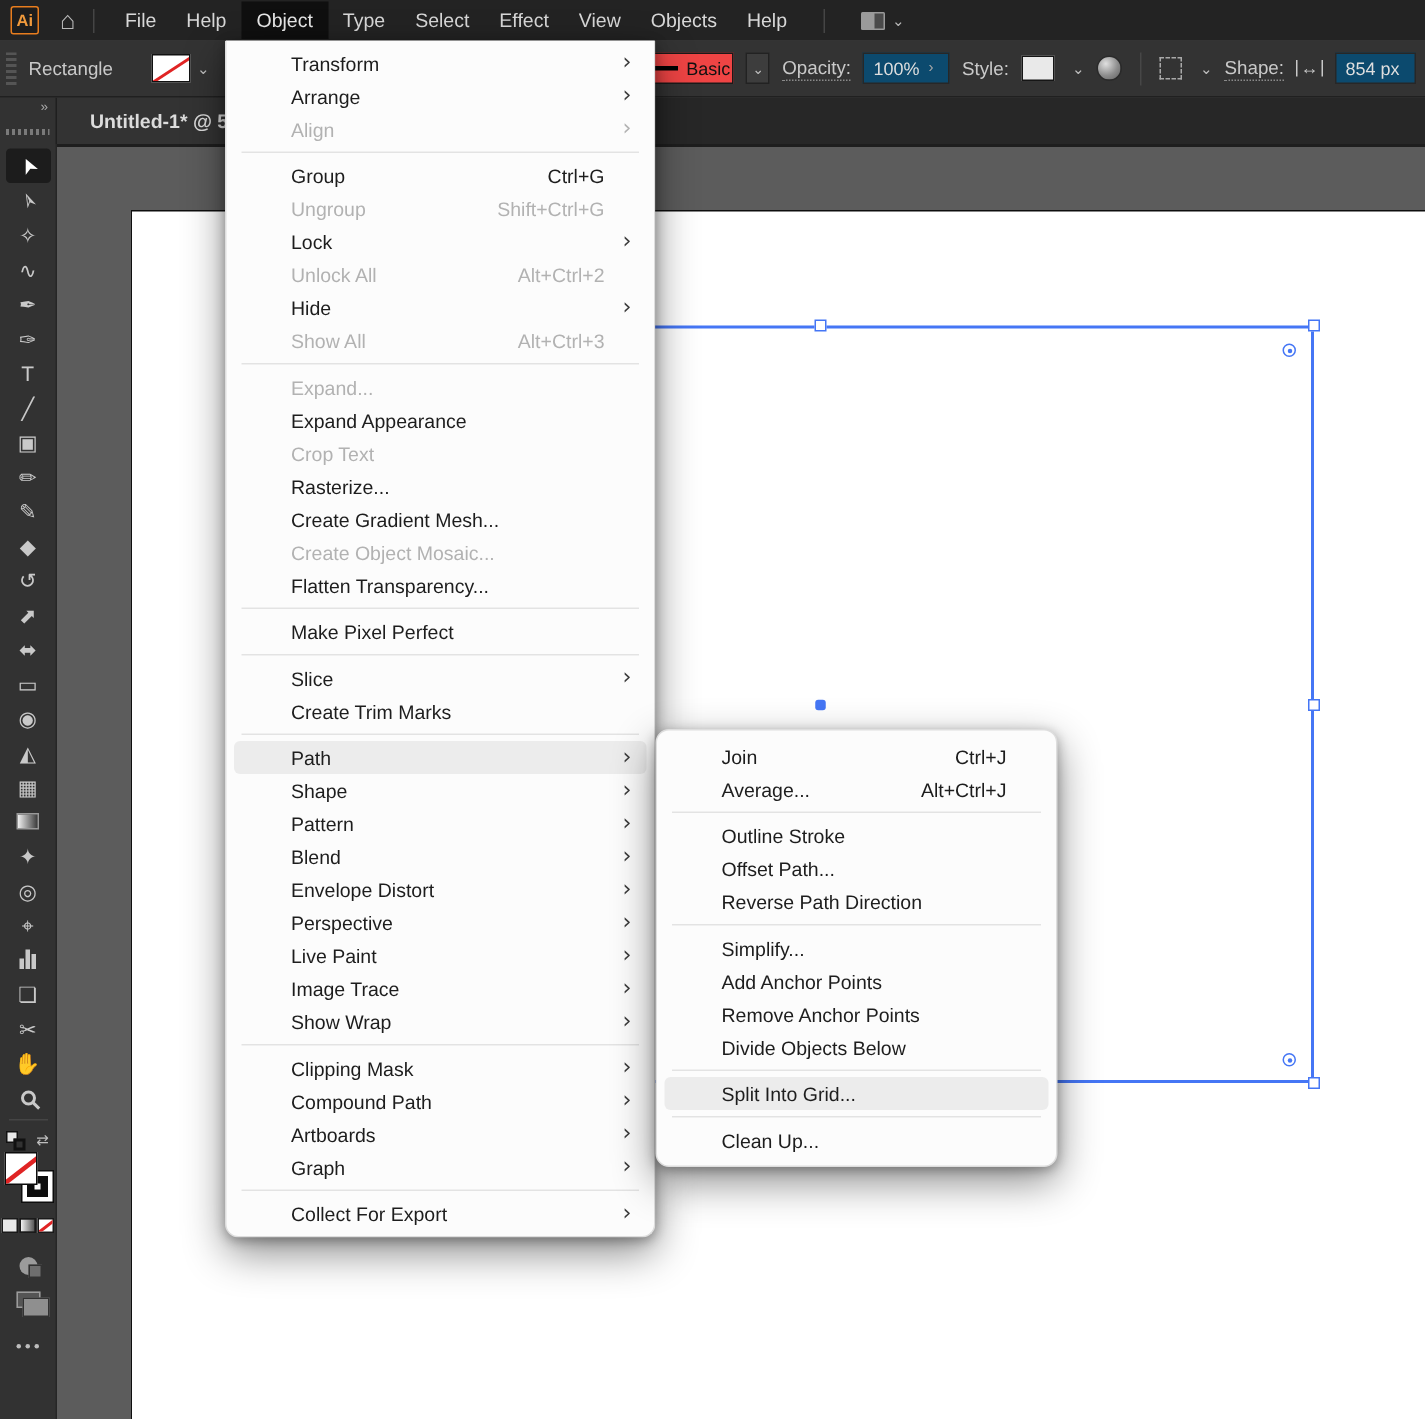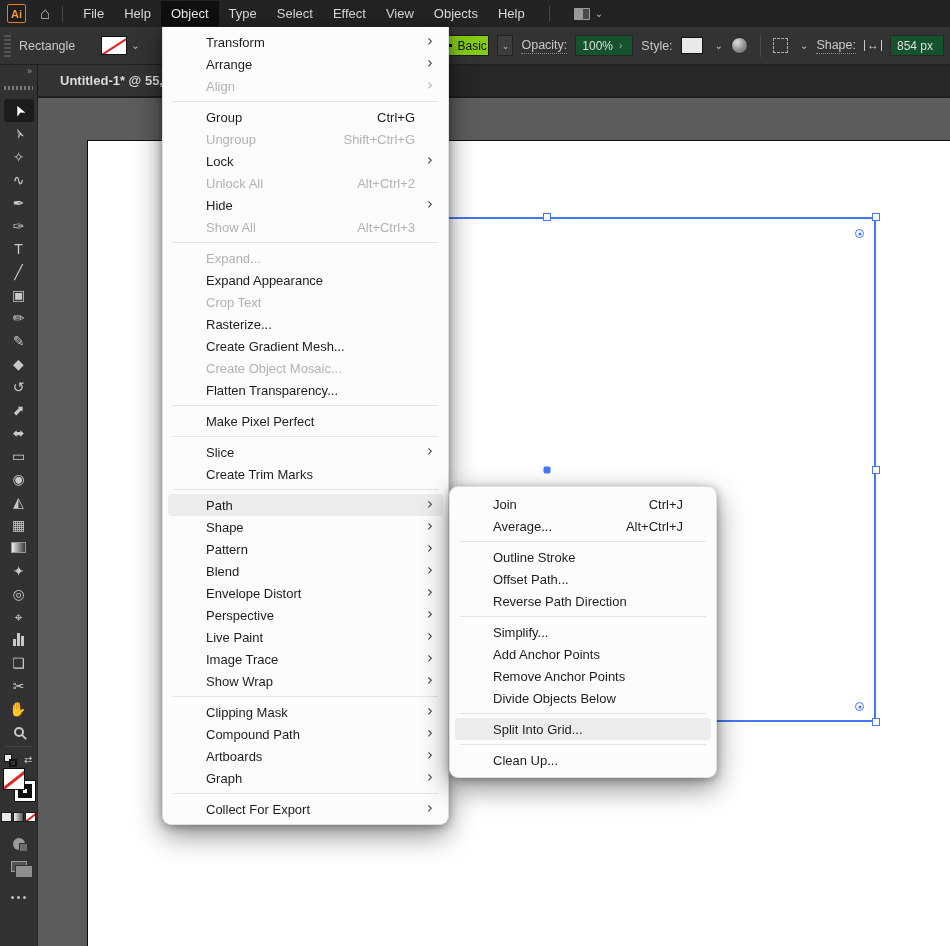--- a/index.html
+++ b/index.html
@@ -26,27 +26,27 @@
     background: #333333; border-bottom: 1px solid #202020; display: flex; align-items: center; z-index: 30; }
   .grip { width: 7px; height: 22px; margin: 0 8px 0 4px;
     background: repeating-linear-gradient(to bottom,#555 0 2px,transparent 2px 4px); }
   .cb-label { color: #c9c9c9; font-size: 12.5px; }
   .cb-link { color: #c9c9c9; font-size: 12.5px; border-bottom: 1px dotted #8a8a8a; padding-bottom: 1px; }
   .swatch-none { width: 26px; height: 19px; background: #fff; border: 1px solid #111; position: relative; margin-left: 26px; overflow: hidden; }
   .swatch-none::after { content:""; position: absolute; left: -4px; right: -4px; top: 50%;
     border-top: 2px solid #e02424; transform: rotate(-33deg); }
   .chev { color: #c2c2c2; font-size: 10px; margin-left: 4px; }
   #cb-right { margin-left: auto; display: flex; align-items: center; gap: 8px; padding-right: 6px; }
-  .stroke-preview { width: 72px; height: 21px; background: #84cc16; border: 1px solid #1a1a1a;
+  .stroke-preview { width: 72px; height: 21px; background: #ef4444; border: 1px solid #1a1a1a;
     display: flex; align-items: center; gap: 5px; padding: 0 4px; }
   .stroke-line { flex: 0 0 30px; height: 3px; background: #000; }
   .stroke-name { color: #111; font-size: 12px; }
   .dd-btn { width: 16px; height: 21px; background: #3d3d3d; border: 1px solid #222;
     color: #c2c2c2; font-size: 9px; display: flex; align-items: center; justify-content: center; }
-  .field { height: 21px; background: #14532d; border: 1px solid #272727; color: #dedede;
+  .field { height: 21px; background: #0c4a6e; border: 1px solid #272727; color: #dedede;
     font-size: 12px; display: flex; align-items: center; padding: 0 6px; gap: 6px; text-align: center; }
   .field .fchev { color: #a7a7a7; font-size: 10px; }
   .style-swatch { width: 22px; height: 17px; background: #e9e9e9; border: 1px solid #151515; }
   .globe { width: 17px; height: 17px; border-radius: 50%;
     background: radial-gradient(circle at 35% 30%, #e0e0e0, #8d8d8d 55%, #5f5f5f);
     border: 1px solid #2a2a2a; }
   .cb-vsep { width: 1px; height: 22px; background: #474747; margin: 0 4px; }
   .dashed-ic { width: 15px; height: 15px; border: 1px dashed #a9a9a9; position: relative; }
   .dashed-ic::after { content:""; position: absolute; inset: 4px; border: 1px solid transparent; }
   .warrow { color: #c9c9c9; font-size: 12px; border-left: 1px solid #c9c9c9; border-right: 1px solid #c9c9c9; padding: 0 2px; line-height: 11px; }
@@ -123,21 +123,21 @@
   .corner-widget { position: absolute; width: 9px; height: 9px; border: 1.5px solid #4576f5;
     border-radius: 50%; }
   .corner-widget::after { content:""; position: absolute; left: 50%; top: 50%; width: 3px; height: 3px;
     background: #4576f5; border-radius: 50%; transform: translate(-50%,-50%); }
   .cw-top { right: 10px; top: 10px; }
   .cw-bottom { right: 10px; bottom: 9px; }
 
   
   .menu-panel { position: absolute; background: #fcfcfc; border: 1px solid #dedede;
     box-shadow: 0 10px 28px rgba(0,0,0,.45), 0 2px 8px rgba(0,0,0,.3);
-    padding: 4px 0; z-index: 50; margin-left: 12px; }
+    padding: 4px 0; z-index: 50; }
   #object-menu { left: 150px; top: 27px; width: 287px; border-radius: 0 0 9px 9px; border-top: none; }
   #path-submenu { left: 437px; top: 486px; width: 268px; border-radius: 9px; z-index: 55; padding: 6px 0; }
   .menu-item { height: 22px; display: flex; align-items: center; position: relative;
     padding: 0 28px 0 38px; font-size: 13px; color: #1d1d1d; margin: 0 5px; border-radius: 4px; }
   .menu-item.highlighted { background: #ececec; }
   .menu-item.disabled { color: #b2b2b2; }
   .mi-label { white-space: nowrap; }
   .mi-shortcut { margin-left: auto; white-space: nowrap; }
   .mi-arrow { position: absolute; right: 10px; top: 50%; transform: translateY(-54%);
     font-size: 15px; color: #3c3c3c; font-family: "DejaVu Sans", sans-serif; }

